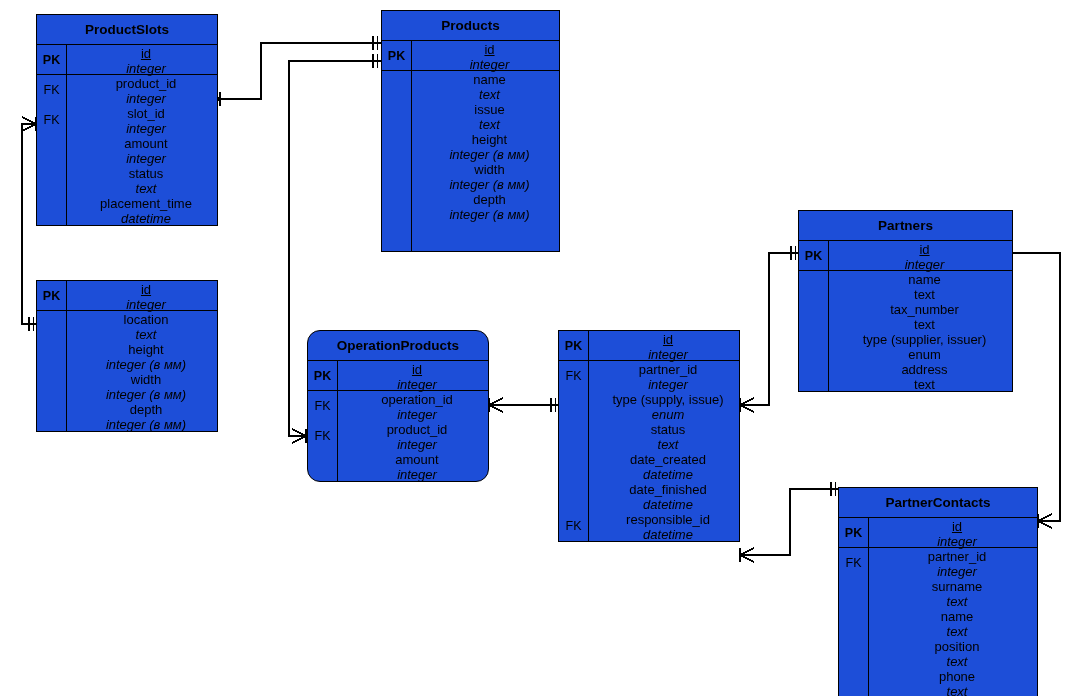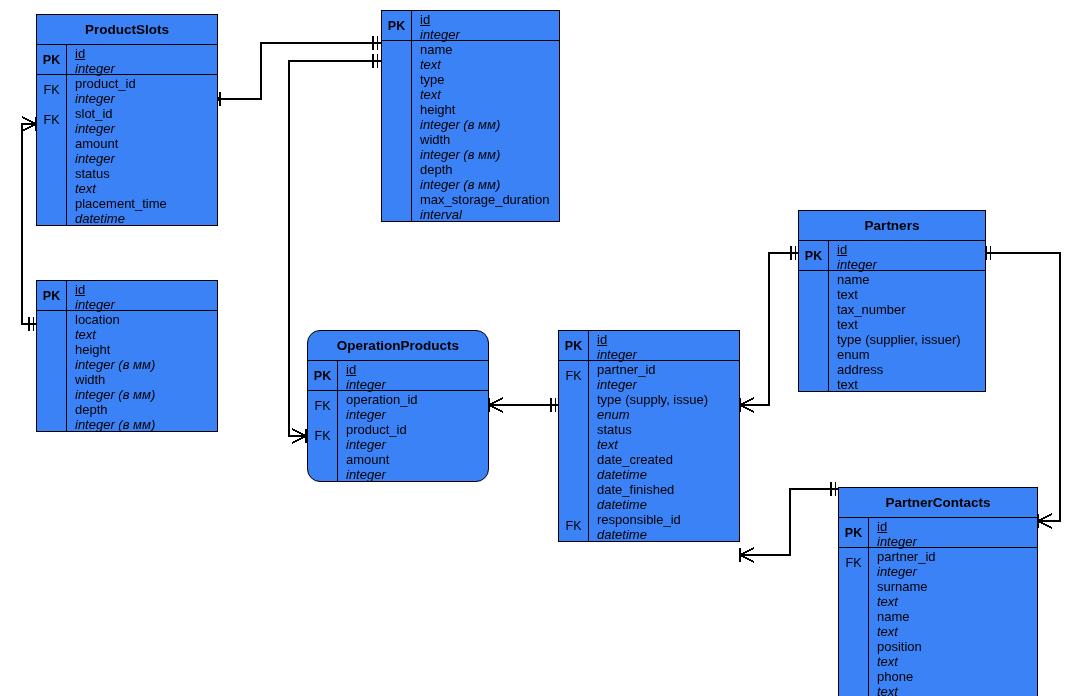--- a/index.html
+++ b/index.html
@@ -3,26 +3,26 @@
 <meta charset="utf-8">
 <style>
   html,body{margin:0;padding:0;background:#ffffff;}
   body{width:1078px;height:696px;overflow:hidden;
        font-family:"Liberation Sans","DejaVu Sans",sans-serif;}
   #canvas{position:relative;width:1078px;height:696px;}
 
   svg#wires{position:absolute;left:0;top:0;width:1078px;height:696px;
             pointer-events:none;z-index:1;}
 
-  .entity{position:absolute;background:#3b82f6;border:1px solid #000000;
+  .entity{position:absolute;background:#1d4ed8;border:1px solid #000000;
           box-sizing:border-box;z-index:2;}
   .ent-title{height:30px;line-height:29px;text-align:center;
              font-weight:bold;font-size:13.5px;color:#000;
              border-bottom:1px solid #000;box-sizing:border-box;}
-  .rowwrap{display:block;}
+  .rowwrap{display:block;text-align:center;}
   .erow{display:flex;box-sizing:border-box;}
   .erow.sep{border-bottom:1px solid #000;}
   .keycell{width:30px;min-width:30px;border-right:1px solid #000;
            box-sizing:border-box;display:flex;align-items:center;
            justify-content:center;font-size:12.5px;color:#000;}
   .keycell.pk{font-weight:bold;}
   .fieldcell{flex:1;padding:2px 0 2px 8px;box-sizing:border-box;
              font-size:13px;color:#000;line-height:14.5px;}
   .fname{display:block;}
   .fname.pkname{font-weight:normal;text-decoration:underline;}
@@ -156,39 +156,40 @@
         <div class="keycell"></div>
         <div class="fieldcell">
           <span class="fname">depth</span>
           <span class="ftype">integer (в мм)</span>
         </div>
       </div>
     </div>
   </div>
 
   <div class="entity" style="left:381px;top:10px;width:179px;">
+    <div class="ent-title">Products</div>
     <div class="rowwrap">
       <div class="erow sep blk30">
         <div class="keycell pk">PK</div>
         <div class="fieldcell">
           <span class="fname pkname">id</span>
           <span class="ftype">integer</span>
         </div>
       </div>
       <div class="erow blk30">
         <div class="keycell"></div>
         <div class="fieldcell">
           <span class="fname">name</span>
           <span class="ftype">text</span>
         </div>
       </div>
       <div class="erow blk30">
         <div class="keycell"></div>
         <div class="fieldcell">
-          <span class="fname">type</span>
+          <span class="fname">issue</span>
           <span class="ftype">text</span>
         </div>
       </div>
       <div class="erow blk30">
         <div class="keycell"></div>
         <div class="fieldcell">
           <span class="fname">height</span>
           <span class="ftype">integer (в мм)</span>
         </div>
       </div>
@@ -201,24 +202,20 @@
       </div>
       <div class="erow blk30">
         <div class="keycell"></div>
         <div class="fieldcell">
           <span class="fname">depth</span>
           <span class="ftype">integer (в мм)</span>
         </div>
       </div>
       <div class="erow blk30">
         <div class="keycell"></div>
-        <div class="fieldcell">
-          <span class="fname">max_storage_duration</span>
-          <span class="ftype">interval</span>
-        </div>
       </div>
     </div>
   </div>
 
   <div class="entity" style="left:307px;top:330px;width:182px;border-radius:13px;">
     <div class="ent-title">OperationProducts</div>
     <div class="rowwrap">
       <div class="erow sep blk30">
         <div class="keycell pk">PK</div>
         <div class="fieldcell">
@@ -297,21 +294,21 @@
       <div class="erow blk30">
         <div class="keycell">FK</div>
         <div class="fieldcell">
           <span class="fname">responsible_id</span>
           <span class="ftype">datetime</span>
         </div>
       </div>
     </div>
   </div>
 
-  <div class="entity" style="left:798px;top:210px;width:188px;">
+  <div class="entity" style="left:798px;top:210px;width:215px;">
     <div class="ent-title">Partners</div>
     <div class="rowwrap">
       <div class="erow sep blk30">
         <div class="keycell pk">PK</div>
         <div class="fieldcell">
           <span class="fname pkname">id</span>
           <span class="ftype">integer</span>
         </div>
       </div>
       <div class="erow blk30">

